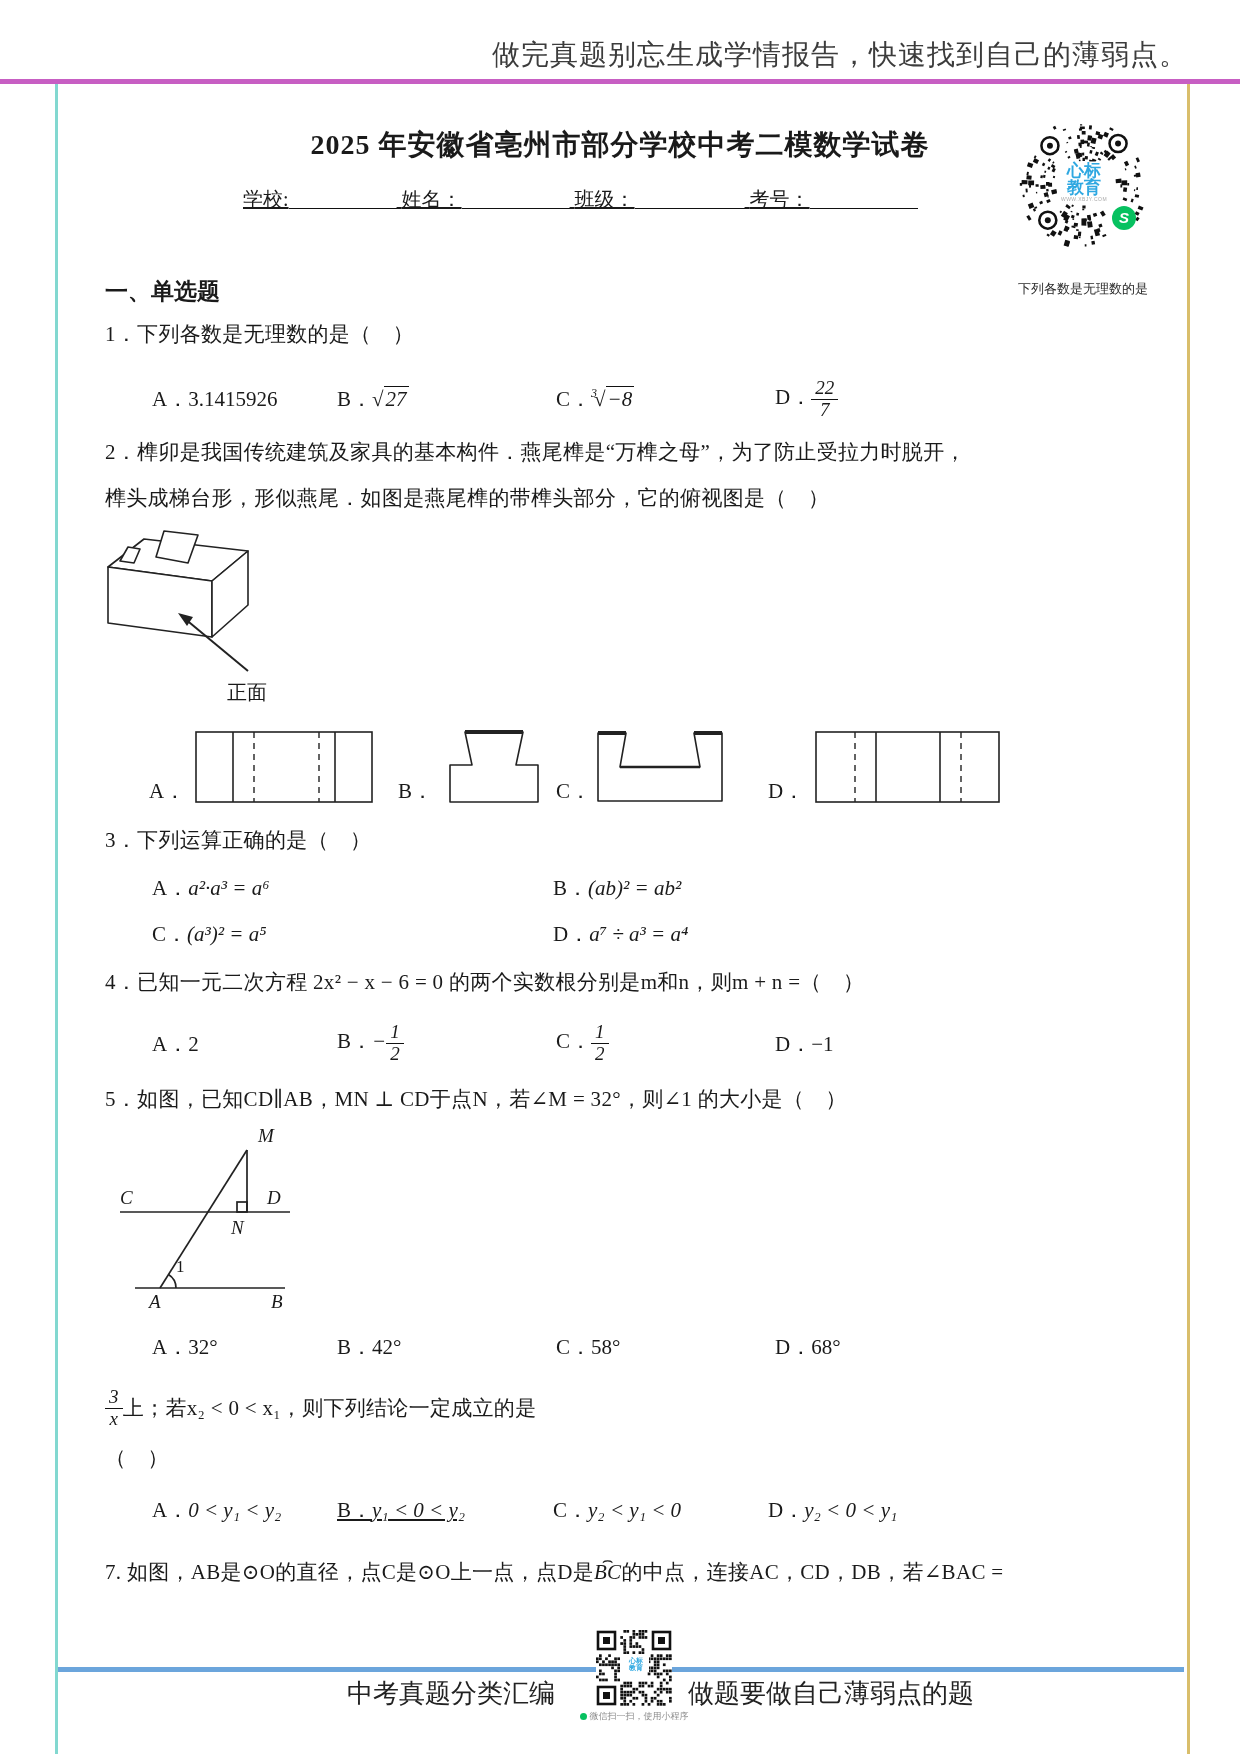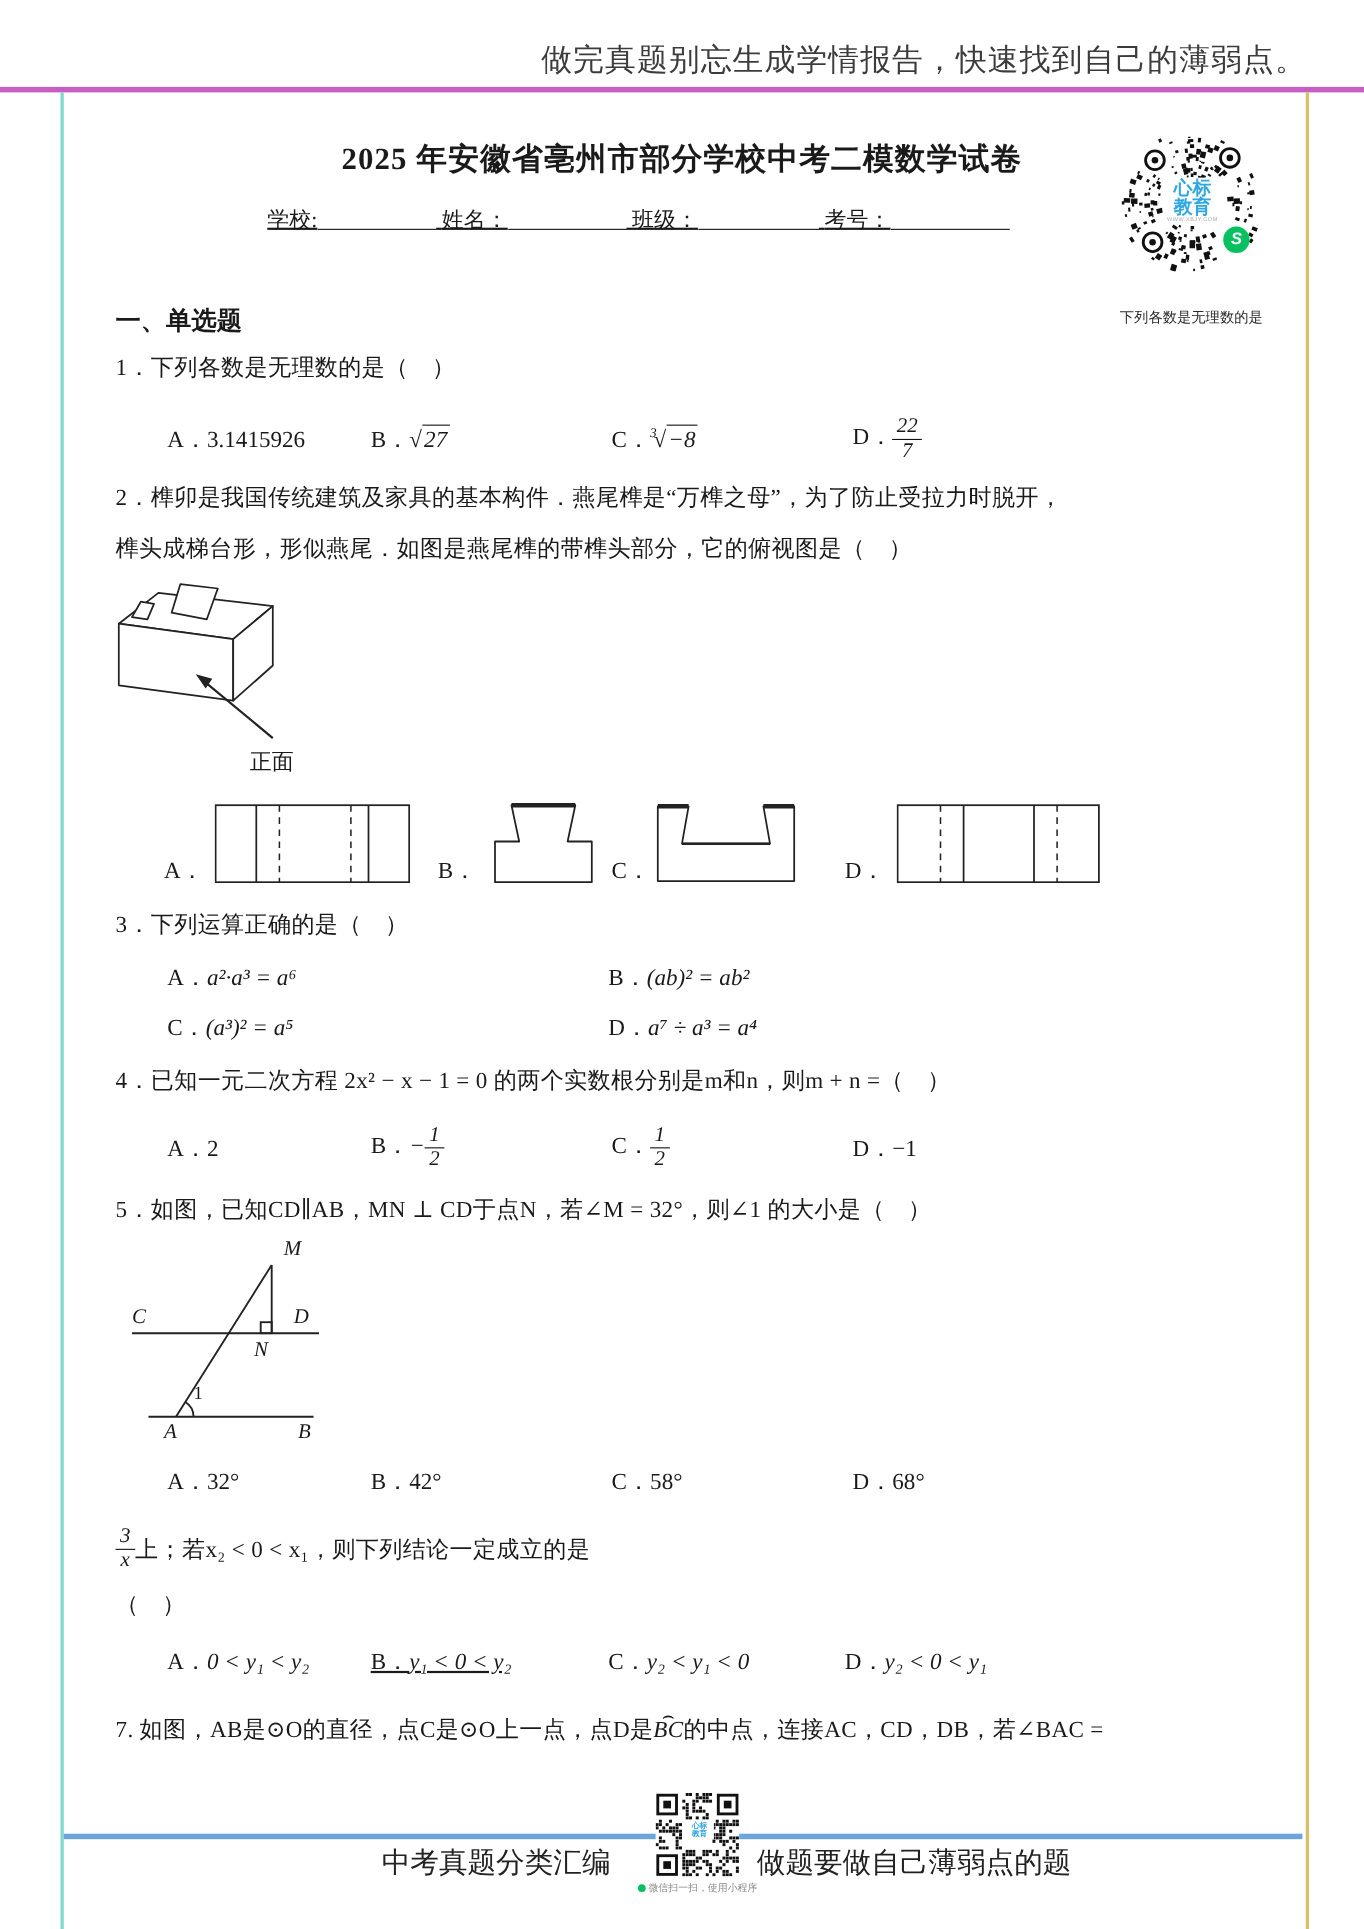--- a/index.html
+++ b/index.html
@@ -293,21 +293,21 @@
   <div class="abs opt" style="left:553px;top:874px;">
     <span class="lbl">B．</span><span class="math">(ab)² = ab²</span>
   </div>
   <div class="abs opt" style="left:152px;top:920px;">
     <span class="lbl">C．</span><span class="math">(a³)² = a⁵</span>
   </div>
   <div class="abs opt" style="left:553px;top:920px;">
     <span class="lbl">D．</span><span class="math">a⁷ ÷ a³ = a⁴</span>
   </div>
 
-  <div class="abs stem" style="left:105px;top:968px;">4．已知一元二次方程 2x² − x − 1 = 0 的两个实数根分别是m和n，则m + n =（　）</div>
+  <div class="abs stem" style="left:105px;top:968px;">4．已知一元二次方程 2x² − x − 6 = 0 的两个实数根分别是m和n，则m + n =（　）</div>
   <div class="abs opt" style="left:152px;top:1030px;">
     <span class="lbl">A．</span><span>2</span>
   </div>
   <div class="abs opt" style="left:337px;top:1022px;">
     <span class="lbl">B．</span><span class="math">−</span><span class="frac math"><span class="fnum">1</span><span class="fden">2</span></span>
   </div>
   <div class="abs opt" style="left:556px;top:1022px;">
     <span class="lbl">C．</span><span class="frac math"><span class="fnum">1</span><span class="fden">2</span></span>
   </div>
   <div class="abs opt" style="left:775px;top:1030px;">

